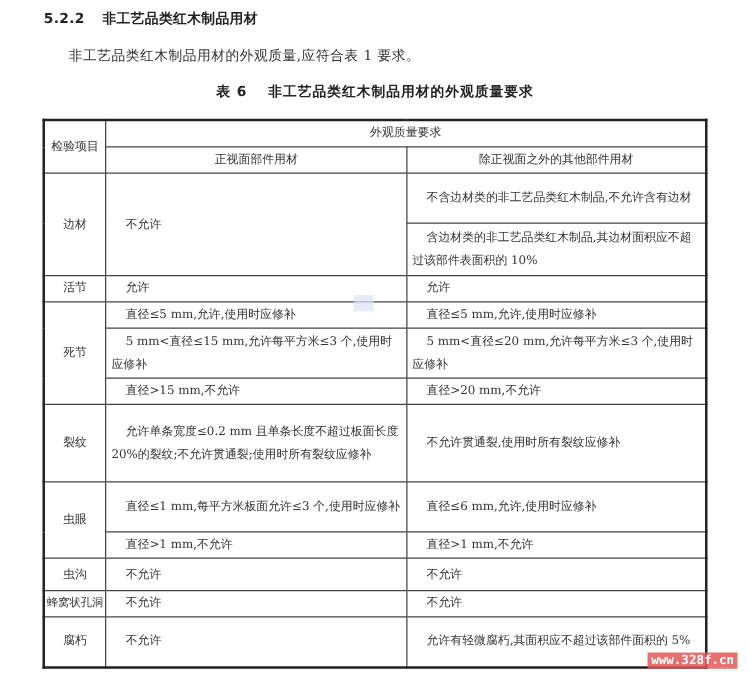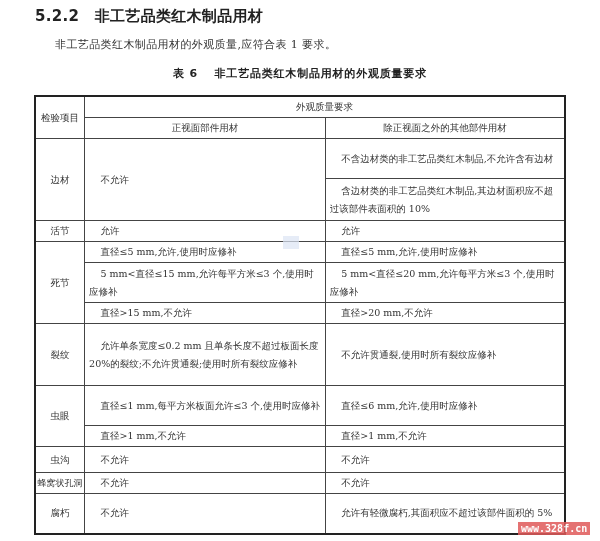--- a/index.html
+++ b/index.html
@@ -2,21 +2,21 @@
 <html><head>
 <meta charset="utf-8">
 <style>
   html, body { margin:0; padding:0; }
   body {
     width:600px; height:541px; background:#ffffff; position:relative; overflow:hidden;
     font-family: "DejaVu Serif", "Liberation Serif", serif; color:#2a2a2a;
   }
   .section-heading {
     position:absolute; left:35px; top:7px; font-family:"DejaVu Sans","Liberation Sans",sans-serif;
-    font-size:15px; font-weight:bold; color:#222; letter-spacing:0.3px;
+    font-size:11px; font-weight:bold; color:#222; letter-spacing:0.3px;
   }
   .section-heading .num { margin-right:10px; }
   .intro {
     position:absolute; left:55px; top:37px; font-size:11px; color:#333; letter-spacing:0.4px;
   }
   .table-caption {
     position:absolute; left:0; width:600px; text-align:center; top:66px;
     font-family:"DejaVu Sans","Liberation Sans",sans-serif; font-size:11px; font-weight:bold; color:#222;
     letter-spacing:0.8px;
   }

